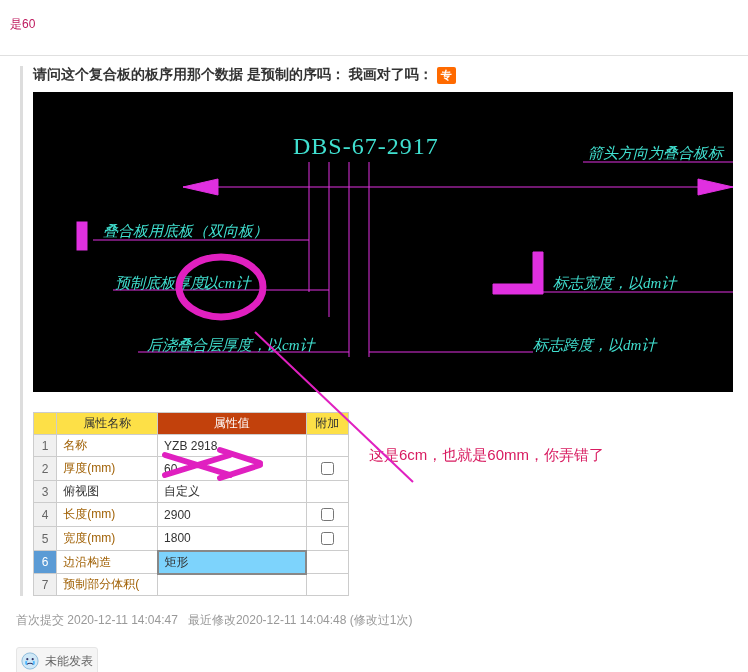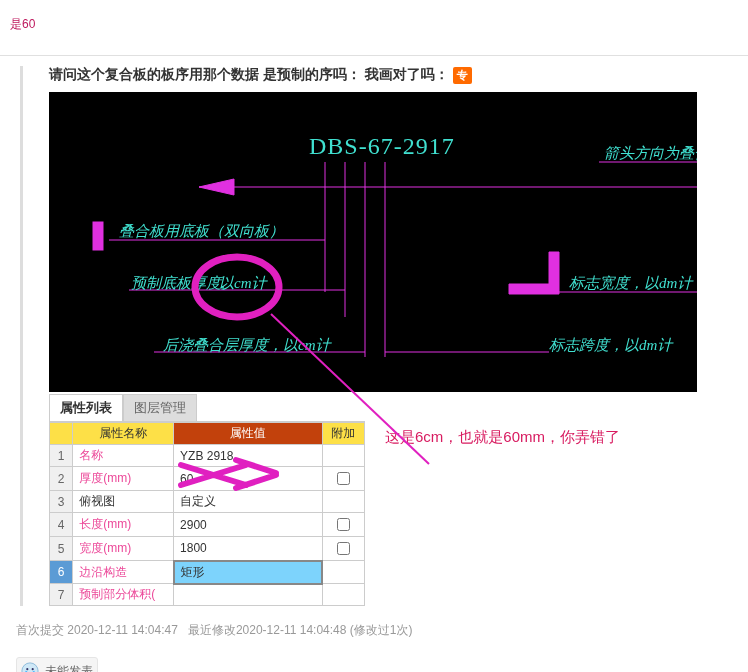--- a/index.html
+++ b/index.html
@@ -18,21 +18,21 @@
     color: #be185d;
   }
   .divider {
     height: 1px;
     background: #e0e0e0;
     margin: 6px 0 10px 0;
   }
   .content-block {
     border-left: 3px solid #ddd;
     margin-left: 20px;
-    padding: 0 0 0 26px;
+    padding: 0 0 0 10px;
   }
   .question-line {
     font-size: 14px;
     font-weight: bold;
     color: #333;
     margin-bottom: 8px;
     display: flex;
     align-items: center;
     gap: 4px;
   }
@@ -41,24 +41,24 @@
     display: inline-block;
     background: #ff6a00;
     color: #fff;
     font-size: 11px;
     padding: 1px 4px;
     border-radius: 2px;
   }
   .cad-diagram {
     background: #000;
     position: relative;
-    width: 648px;
+    width: 700px;
     height: 300px;
     overflow: hidden;
-    margin-bottom: 2px;
+    margin-bottom: 20px;
   }
   .cad-diagram svg { display:block; }
   .cad-text {
     fill: #40e0d0;
     font-family: "SimSun", serif;
     font-size: 15px;
     font-style: italic;
   }
   .cad-text-big {
     fill: #40e0d0;
@@ -115,21 +115,21 @@
     background: #f0f0f0;
     text-align: center;
     width: 22px;
     color: #666;
   }
   table.prop-table td.rownum.sel {
     background: #5b9bd5;
     color: #fff;
   }
   table.prop-table td.name a {
-    color: #ec4899;
+    color: #a16207;
     text-decoration: none;
   }
   table.prop-table td.value.sel {
     background: #7dd3fc;
     border: 2px solid #888;
   }
   .annotation {
     color: #d81b60;
     font-size: 15px;
     margin-top: 34px;
@@ -220,24 +220,20 @@
   </div>
 
   <div style="position:relative;">
 
     <svg class="overlay-svg" style="left:0;top:-100px;" width="440" height="200">
       <line x1="222" y1="20" x2="380" y2="170" stroke="#e020c0" stroke-width="2"></line>
     </svg>
 
     <div class="table-area">
       <div class="prop-table-wrap">
-        <div class="tabs">
-          <div class="tab active">属性列表</div>
-          <div class="tab">图层管理</div>
-        </div>
         <table class="prop-table">
           <thead>
             <tr>
               <th style="width:22px;"></th>
               <th style="width:95px;">属性名称</th>
               <th class="value-header" style="width:140px;">属性值</th>
               <th style="width:40px;">附加</th>
             </tr>
           </thead>
           <tbody>

